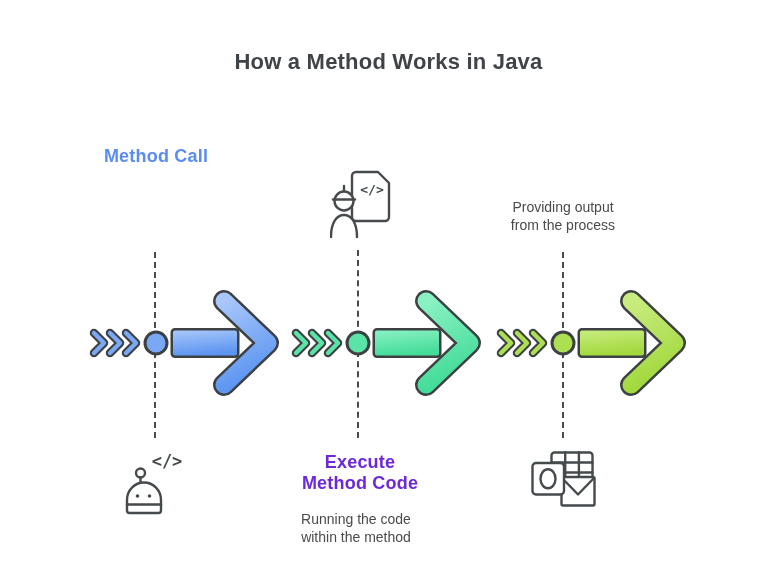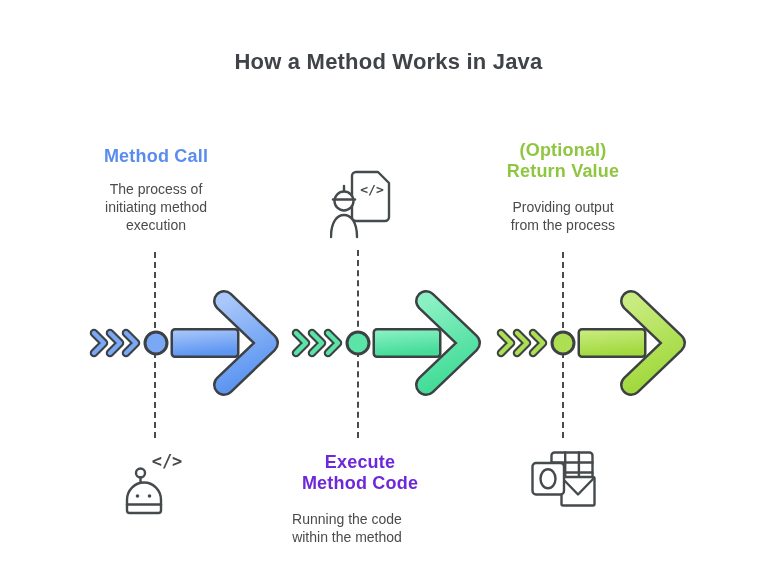--- a/index.html
+++ b/index.html
@@ -41,32 +41,27 @@
   }
 </style>
 </head>
 <body>
 
 <div id="canvas">
 
   <div id="title" class="abs">How a Method Works in Java</div>
 
   <div class="abs step-heading" style="left:66px;top:146px;color:#5a8cf0;">Method Call</div>
-  <div class="abs step-desc" style="left:66px;top:180px;">The process of
-initiating method
-execution</div>
 
-  <div class="abs step-heading" style="left:473px;top:140px;color:#8ec63f;">(Optional)
-Return Value</div>
   <div class="abs step-desc" style="left:473px;top:198px;">Providing output
 from the process</div>
 
   <div class="abs step-heading" style="left:270px;top:452px;color:#6d28d9;">Execute
 Method Code</div>
-  <div class="abs step-desc" style="left:257px;top:510px;">Running the code
+  <div class="abs step-desc" style="left:266px;top:510px;">Running the code
 within the method</div>
 
   <div class="abs dash" style="left:154px;top:252px;height:186px;"></div>
   <div class="abs dash" style="left:357px;top:250px;height:188px;"></div>
   <div class="abs dash" style="left:562px;top:252px;height:186px;"></div>
 
   <svg class="abs flow" style="left:86px;top:288px;" width="200" height="110" viewBox="0 0 200 110">
     <defs>
       <linearGradient id="g0" x1="0" y1="0" x2="0.25" y2="1">
         <stop offset="0" stop-color="#a9c7fa"></stop>

